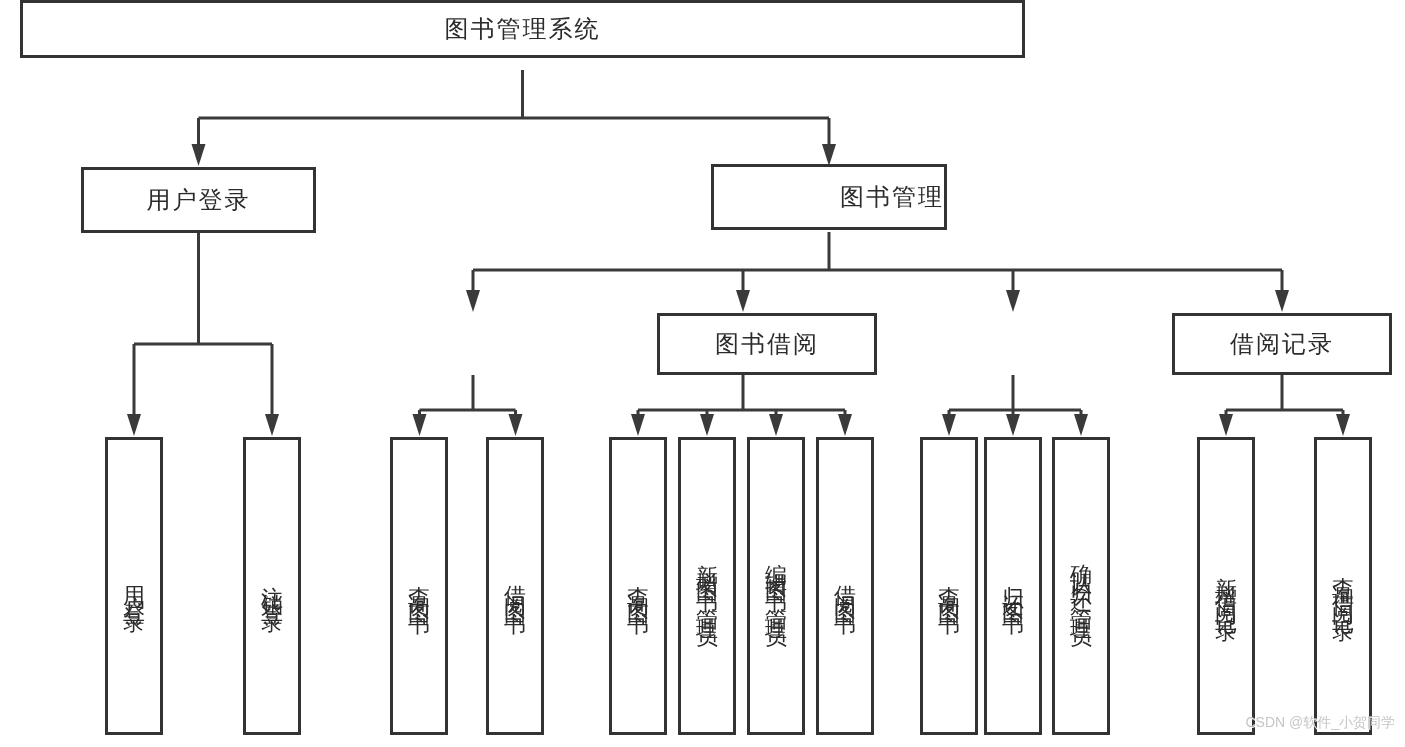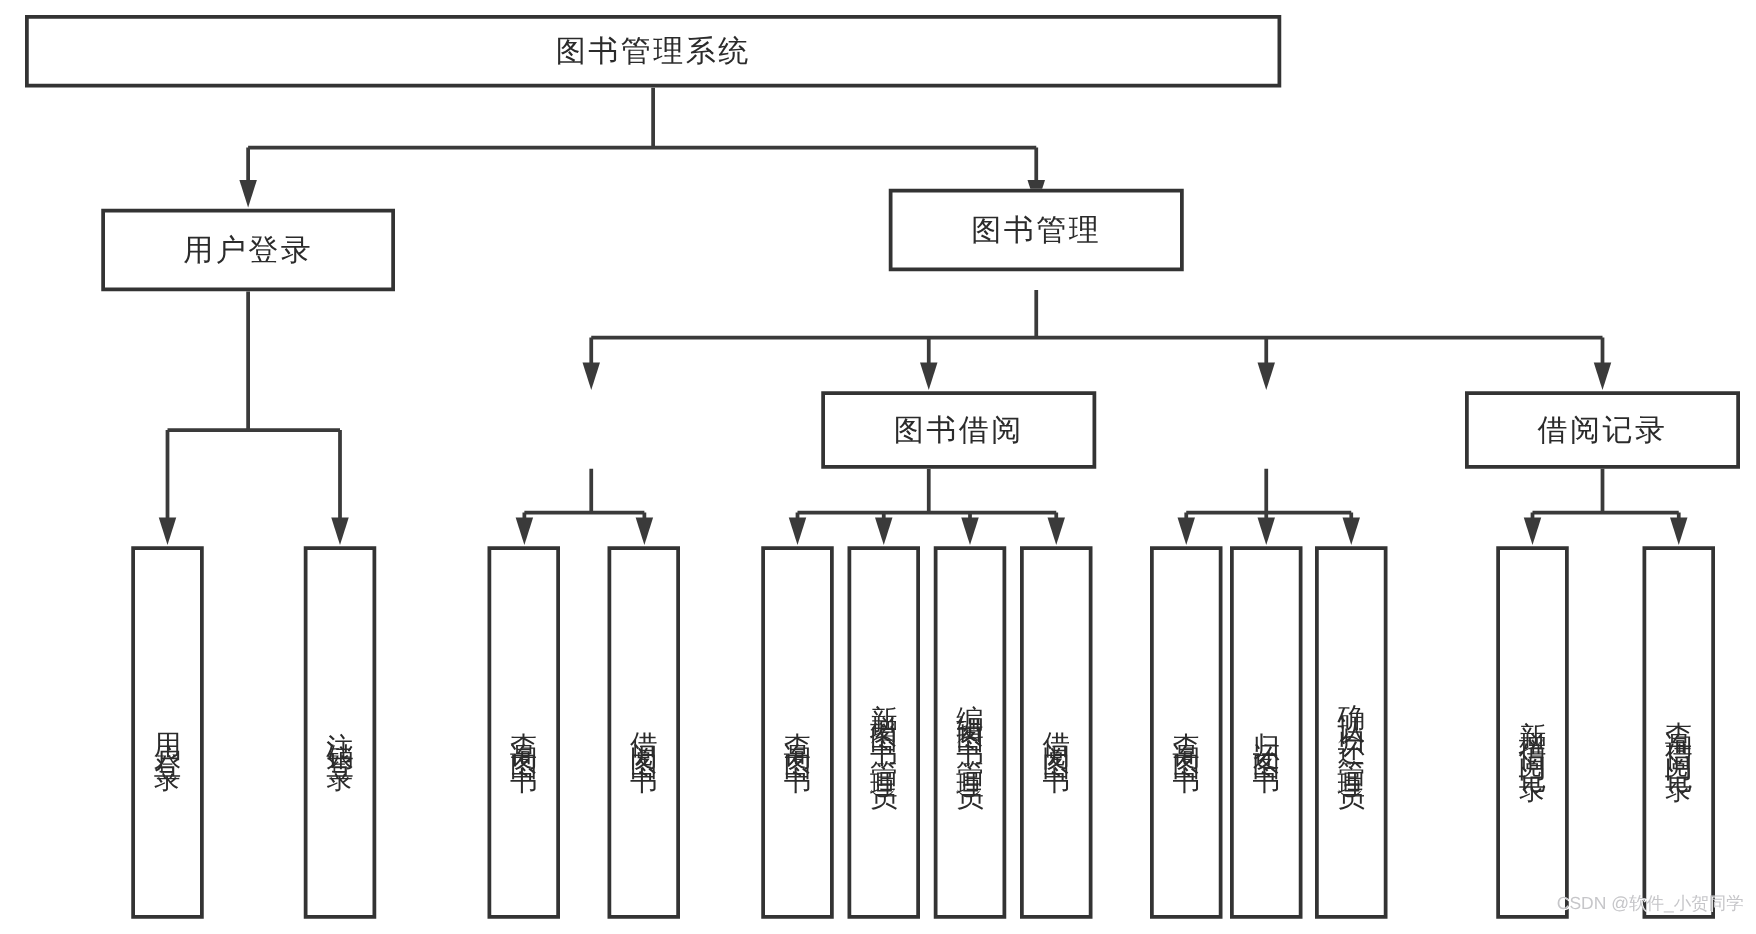--- a/index.html
+++ b/index.html
@@ -30,23 +30,23 @@
     display: flex;
     align-items: center;
     justify-content: center;
     color: #2b2b2b;
   }
   .hnode {
     font-size: 24px;
     letter-spacing: 2px;
     white-space: nowrap;
   }
-  .root-node  { left: 20px;  top: 12px;  width: 1005px; height: 58px; }
+  .root-node  { left: 20px;  top: 0;  width: 1005px; height: 58px; }
   .l2a        { left: 81px;  top: 167px; width: 235px;  height: 66px; }
-  .l2b        { left: 711px; top: 151px; width: 236px;  height: 66px; }
+  .l2b        { left: 711px; top: 164px; width: 236px;  height: 66px; justify-content: flex-end; }
   .l3         { top: 313px;  height: 62px; width: 220px; }
   .l3-1 { left: 363px; }
   .l3-2 { left: 657px; }
   .l3-3 { left: 903px; }
   .l3-4 { left: 1172px; }
   .leaf {
     top: 437px;
     width: 58px;
     height: 298px;
   }

